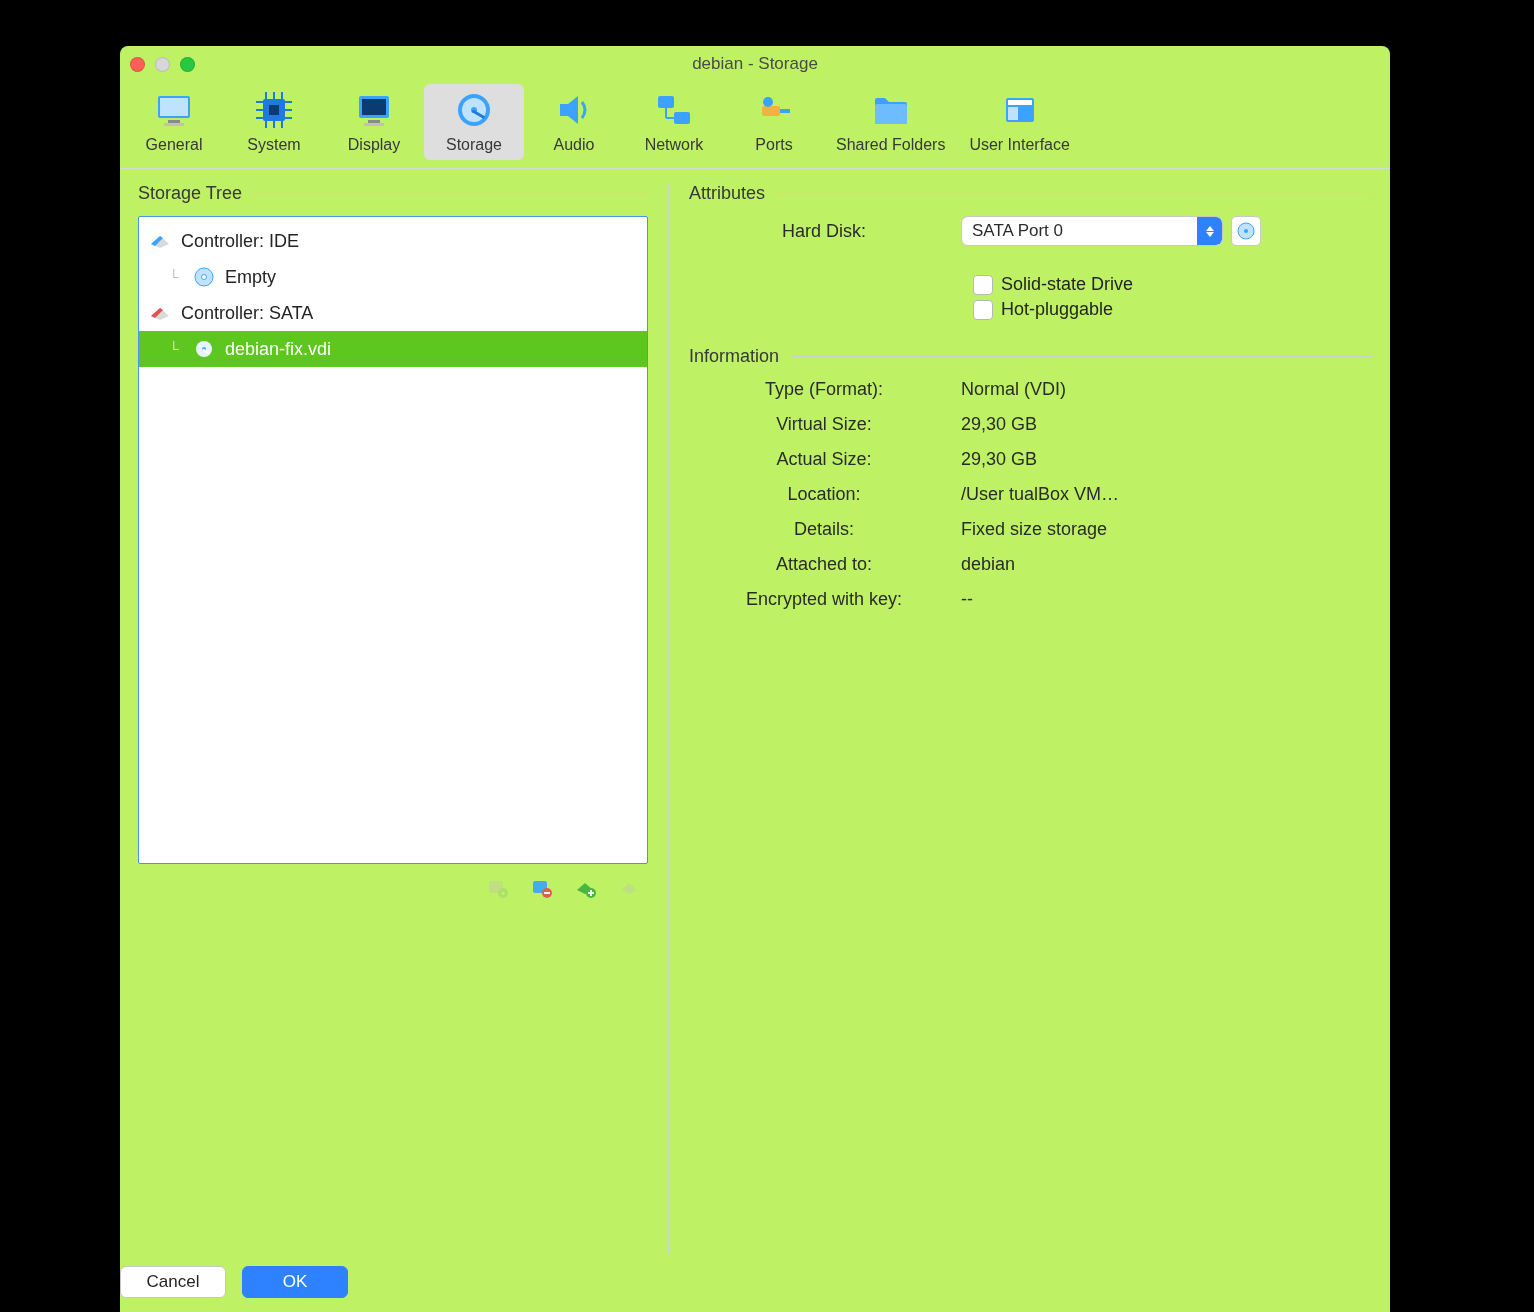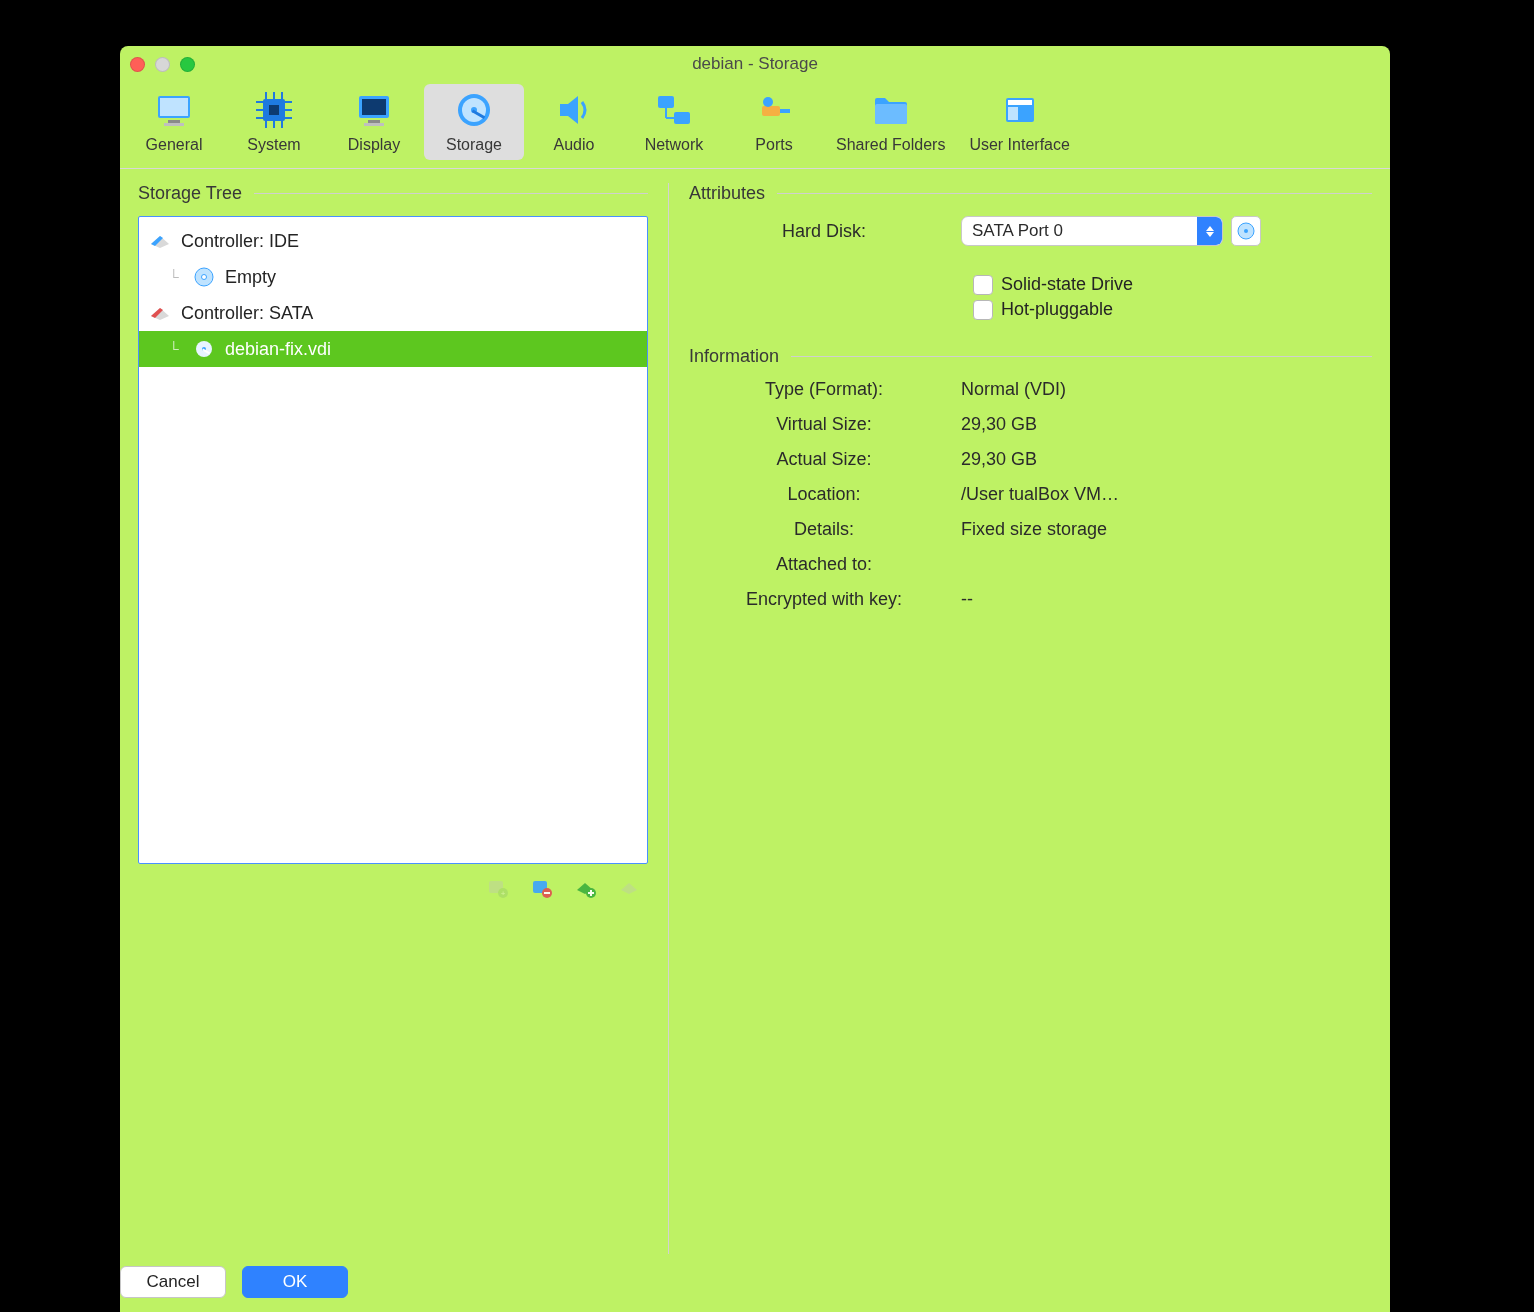--- a/index.html
+++ b/index.html
@@ -531,20 +531,21 @@
           <div class="field-row">
               <div class="flabel">Location:</div>
               <div class="fval">/User            tualBox VM…</div>
             </div>
           <div class="field-row">
               <div class="flabel">Details:</div>
               <div class="fval">Fixed size storage</div>
             </div>
           <div class="field-row">
               <div class="flabel">Attached to:</div>
+              <div class="fval">debian</div>
             </div>
           <div class="field-row">
               <div class="flabel">Encrypted with key:</div>
               <div class="fval">--</div>
             </div>
         </div>
       </div>
     </div>
   </div>
 

